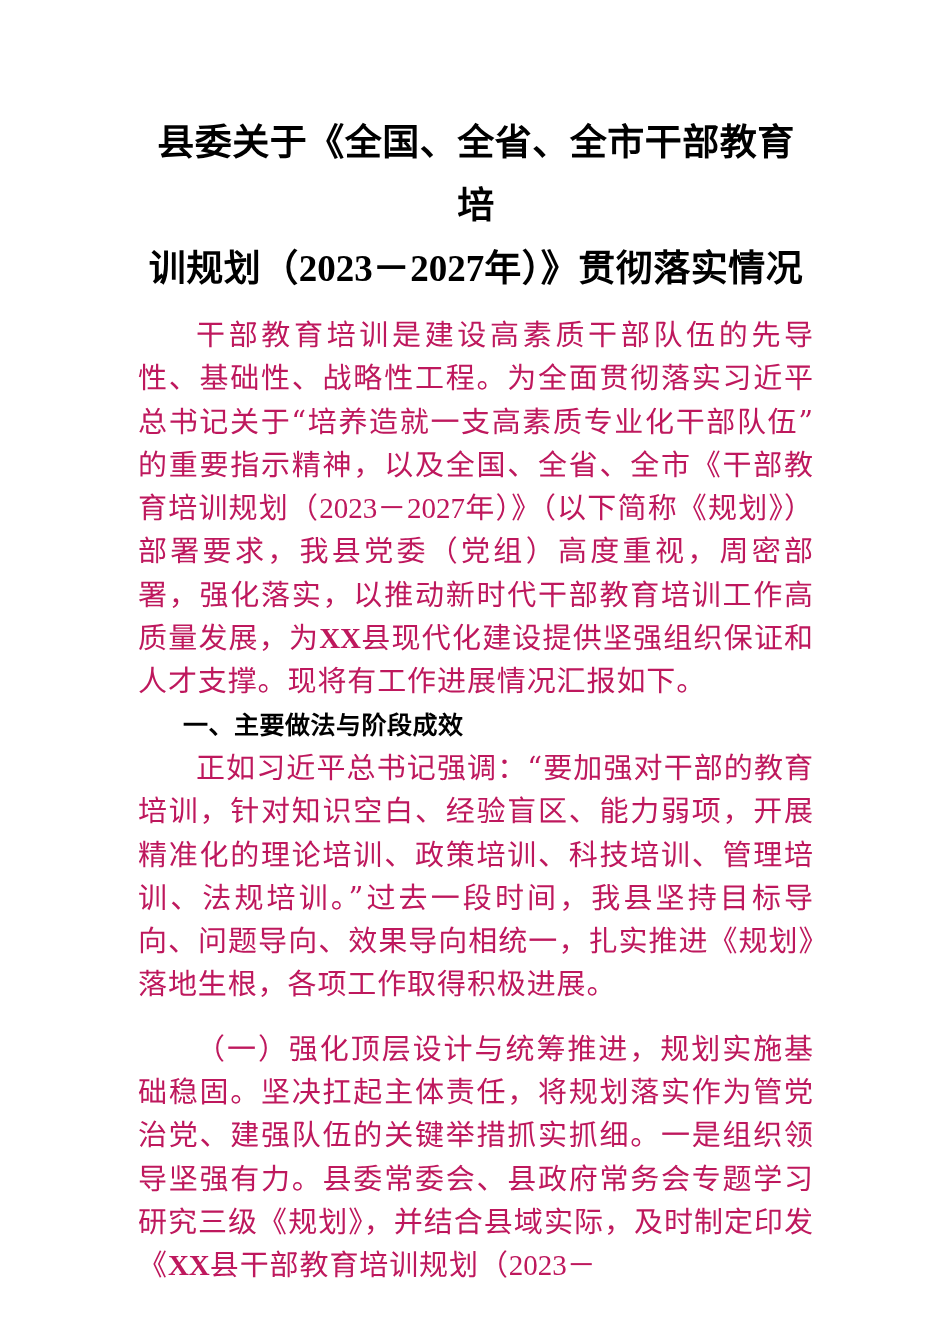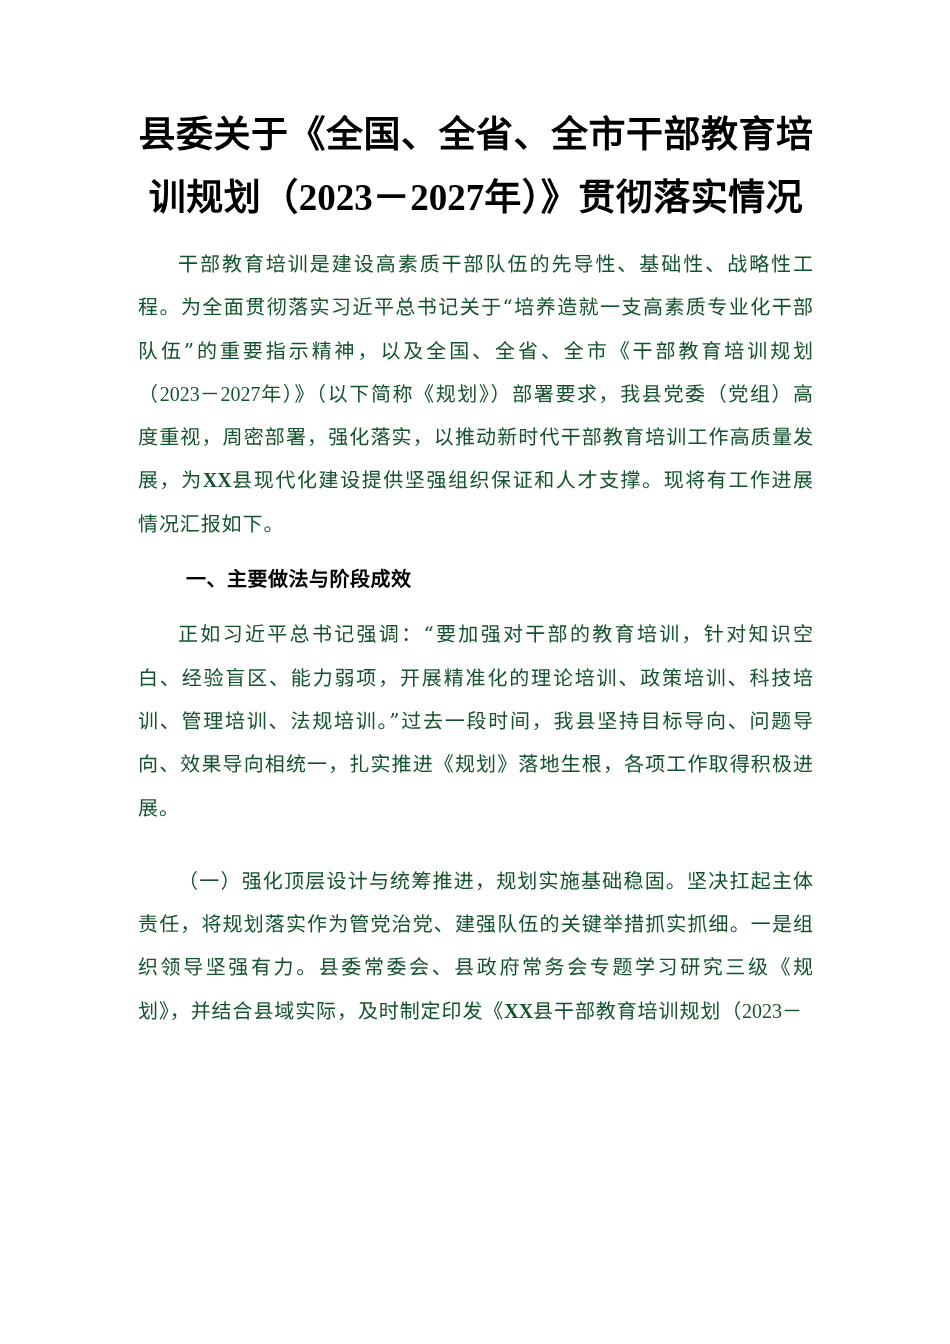--- a/index.html
+++ b/index.html
@@ -28,31 +28,31 @@
 
   
   .doc-title {
     font-family: "Liberation Serif", "DejaVu Serif", serif;
     font-weight: bold;
     font-size: 37px;
     line-height: 63px;
     color: #000000;
     text-align: center;
     letter-spacing: 0.5px;
-    margin: 0;
+    margin: 8px;
     padding-top: 103px;
     text-align-last: center;
   }
 
   
   .para {
     font-family: "DejaVu Serif", "Liberation Serif", serif;
-    font-size: 20px;
+    font-size: 29px;
     line-height: 43.3px;
-    color: #14532d;
+    color: #be185d;
     text-align: justify;
     text-justify: inter-ideograph;
     text-align-last: left;
     margin: 0;
     letter-spacing: 0.9px;
     font-weight: 350;
     -webkit-font-smoothing: antialiased;
   }
 
   .para.indent {
@@ -61,43 +61,43 @@
 
   
   .para-lead {
     margin-top: 14px;
   }
 
   
   .section-heading {
     font-family: "Liberation Sans", "DejaVu Sans", sans-serif;
     font-weight: bold;
-    font-size: 20px;
+    font-size: 25px;
     line-height: 43.3px;
     color: #000000;
-    margin: 12px;
+    margin: 0;
     text-indent: 1.8em;
     letter-spacing: 0.5px;
   }
 
   
   .latin {
     font-family: "Liberation Serif", "DejaVu Serif", serif;
     font-weight: bold;
     letter-spacing: 0;
   }
 
   .num {
     font-family: Liberation Serif, serif;
     font-weight: normal;
     letter-spacing: 0;
   }
 
   .gap-before {
-    margin-top: 30px;
+    margin-top: 21px;
   }
 </style>
 </head>
 <body>
 
 <div class="page">
   <div class="doc-body">
 
     <h1 class="doc-title"><span>县委关于《全国、全省、全市干部教育培</span><br><span>训规划（<span class="num" style="font-weight:bold">2023</span>－<span class="num" style="font-weight:bold">2027</span>年）》贯彻落实情况</span><br></h1>
 

